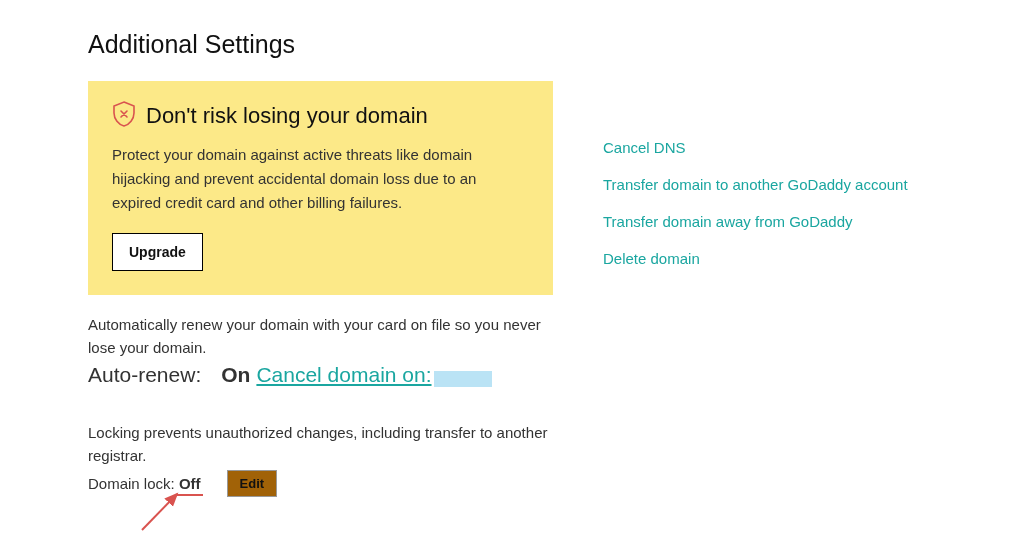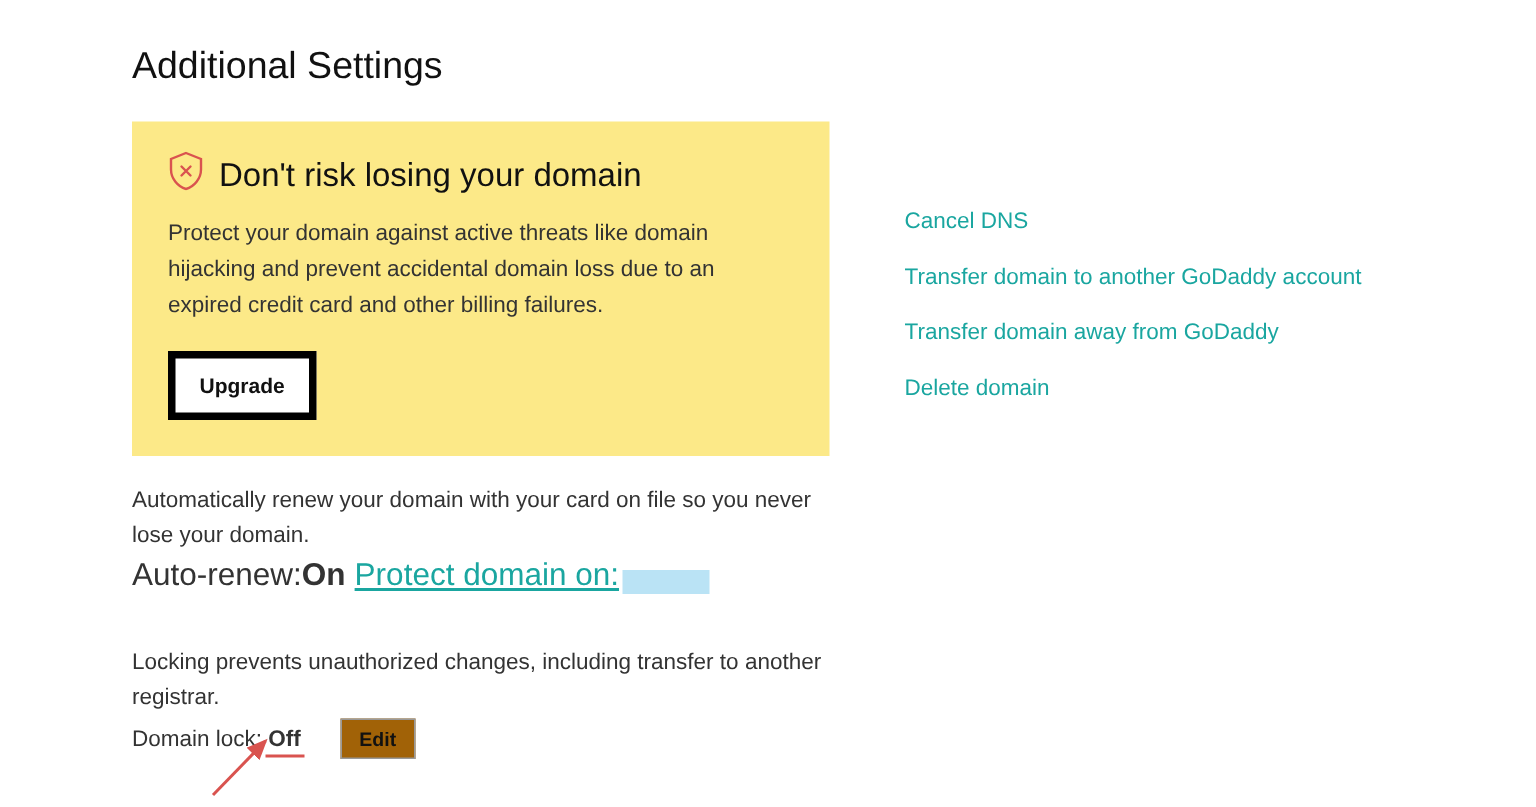--- a/index.html
+++ b/index.html
@@ -53,21 +53,21 @@
       color: #111;
     }
     .warning-body {
       font-size: 15px;
       line-height: 1.6;
       color: #333;
       margin-bottom: 18px;
     }
     .upgrade-button {
       background: #ffffff;
-      border: 5px solid #000000;
+      border: 1px solid #000000;
       padding: 10px 16px;
       font-size: 14px;
       font-weight: 700;
       color: #111;
       cursor: pointer;
     }
     .section-text {
       font-size: 15px;
       line-height: 1.55;
       color: #333;
@@ -75,21 +75,21 @@
     }
     .auto-renew-line {
       font-size: 21px;
       color: #333;
       display: flex;
       align-items: flex-end;
       flex-wrap: wrap;
     }
     .auto-renew-status {
       font-weight: 700;
-      margin-left: 0;
+      margin-left: 20px;
       margin-right: 6px;
     }
     .cancel-link {
       color: #1aa6a0;
       text-decoration: underline;
       cursor: pointer;
     }
     .redacted {
       display: inline-block;
       width: 58px;
@@ -168,21 +168,21 @@
         <span class="warning-title">Don't risk losing your domain</span>
       </div>
       <p class="warning-body">Protect your domain against active threats like domain hijacking and prevent accidental domain loss due to an expired credit card and other billing failures.</p>
       <button class="upgrade-button">Upgrade</button>
     </div>
 
     <p class="section-text">Automatically renew your domain with your card on file so you never lose your domain.</p>
     <div class="auto-renew-line">
       <span>Auto-renew:</span>
       <span class="auto-renew-status">On</span>
-      <a class="cancel-link">Protect domain on:</a>
+      <a class="cancel-link">Cancel domain on:</a>
       <span class="redacted"></span>
     </div>
 
     <div class="section-gap"></div>
 
     <p class="section-text">Locking prevents unauthorized changes, including transfer to another registrar.</p>
     <div class="domain-lock-line">
       <span>
         <span>Domain lock:</span>
         <span class="lock-status">Off</span>

